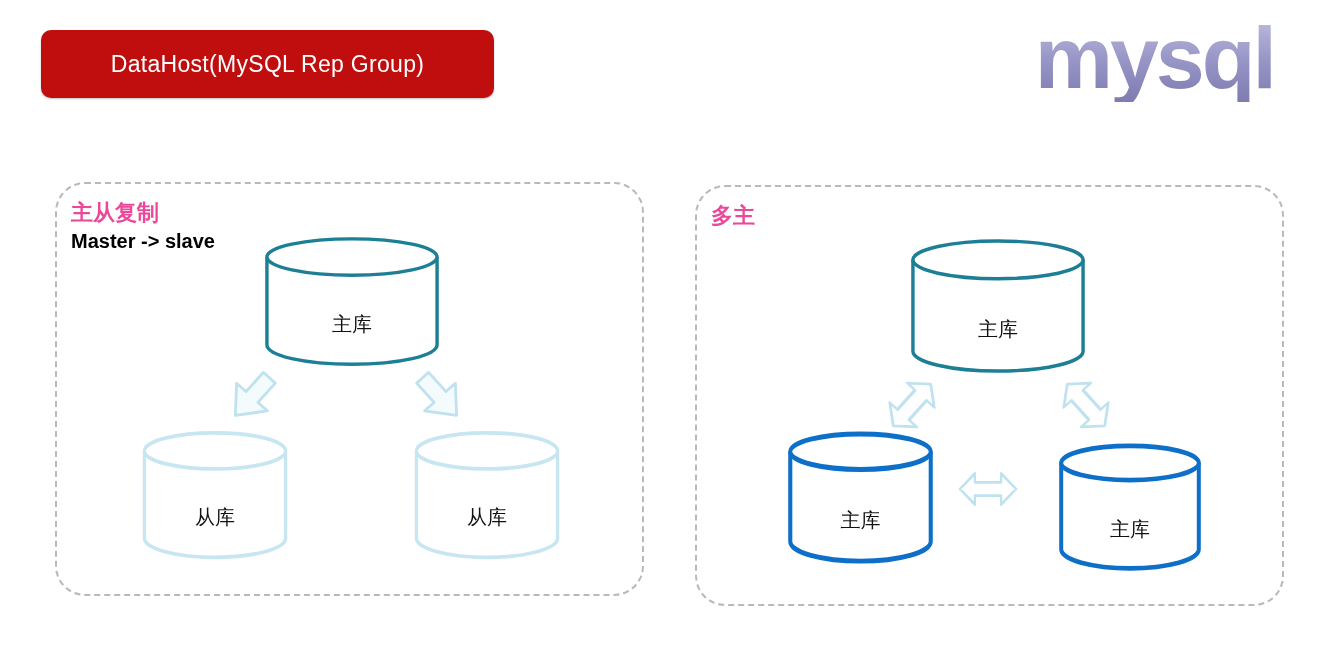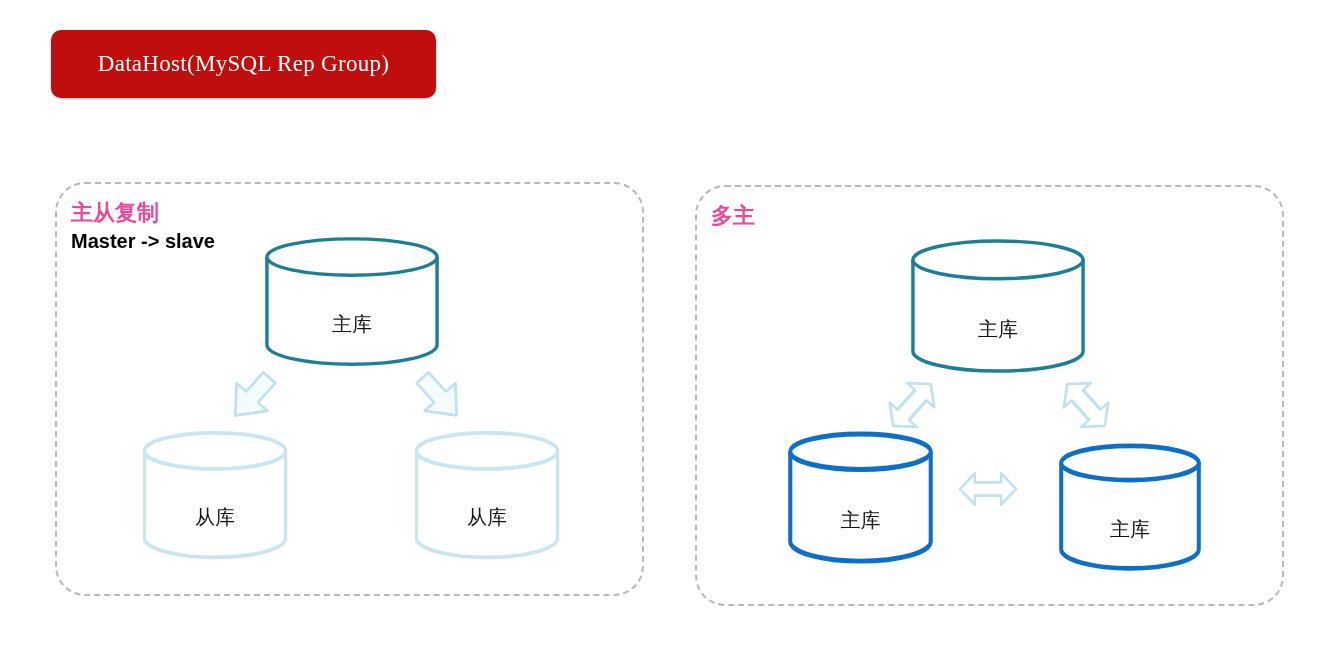--- a/index.html
+++ b/index.html
@@ -2,25 +2,24 @@
 <html><head>
 <meta charset="utf-8">
 <style>
   html,body{margin:0;padding:0;background:#fff;}
   .canvas{
     position:relative;width:1332px;height:647px;background:#ffffff;
     font-family:"Liberation Sans","DejaVu Sans",sans-serif;overflow:hidden;
   }
   
   .badge{
-    position:absolute;left:51px;top:30px;width:385px;height:68px;
+    position:absolute;left:41px;top:30px;width:453px;height:68px;
     background:#c00d0d;border-radius:10px;
     display:flex;align-items:center;justify-content:center;
     box-shadow:0 1px 2px rgba(0,0,0,.25);
-    font-family:Liberation Serif, serif;
   }
   .badge span{color:#ffffff;font-size:23px;letter-spacing:.3px;}
   
   .logo{
     position:absolute;right:58px;top:14px;
     font-size:88px;font-weight:bold;letter-spacing:-3px;line-height:1;
     color:#9593c5;
     background:linear-gradient(180deg,#c0bfe0 0%,#9a98c8 48%,#7e7cb0 100%);
     -webkit-background-clip:text;background-clip:text;
     -webkit-text-fill-color:transparent;
@@ -47,20 +46,21 @@
   .arrow svg{display:block;width:100%;height:100%;overflow:visible;}
 </style>
 </head>
 <body>
 
 <div class="canvas">
 
   <div class="badge">
     <span>DataHost(MySQL Rep Group)</span>
   </div>
+  <div class="logo">mysql</div>
 
   <div class="panel panel-left">
     <div class="panel-title">
       <div class="t-cn">主从复制</div>
       <div class="t-en">Master -&gt; slave</div>
     </div>
 
     <div class="cyl" style="left:207px;top:52px;width:176px;height:134px;">
       <svg viewBox="0 0 180 140" preserveAspectRatio="none">
         <path d="M3,22 V114 A87,20 0 0 0 177,114 V22" fill="#ffffff" stroke="#1d7f95" stroke-width="3.5"></path>

